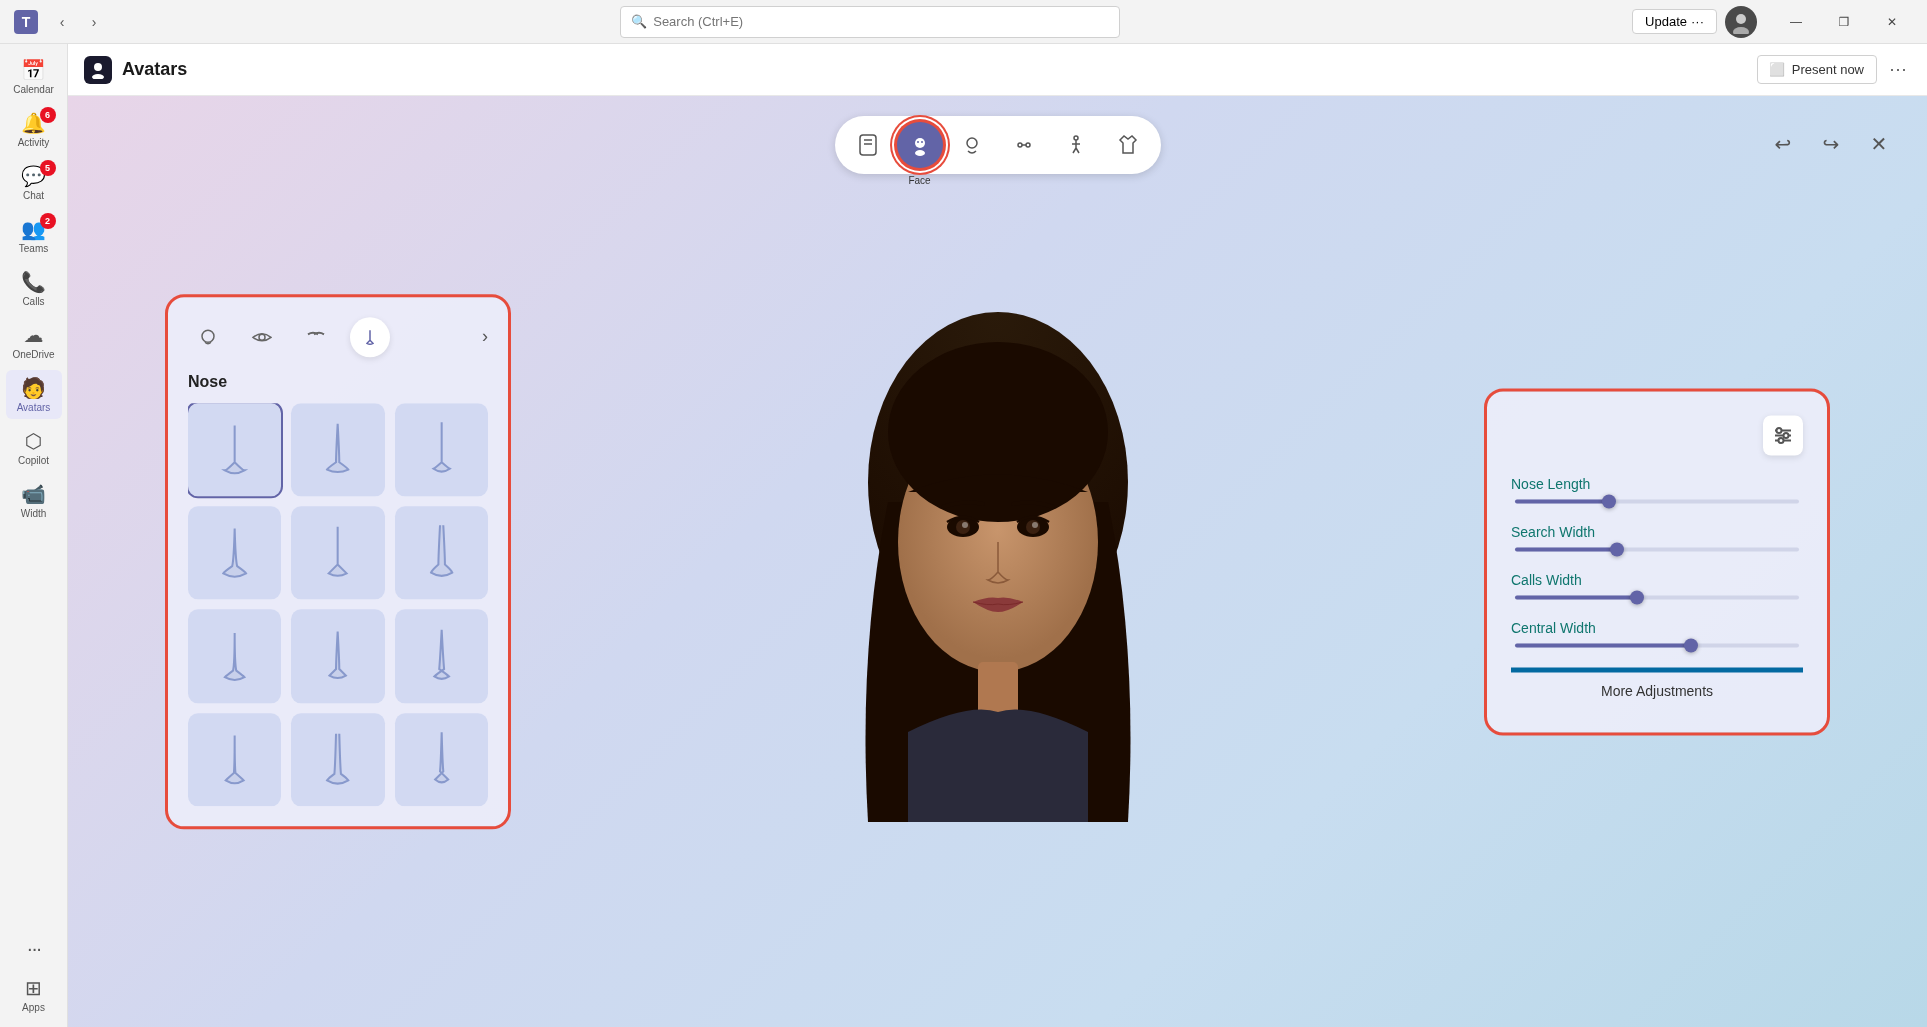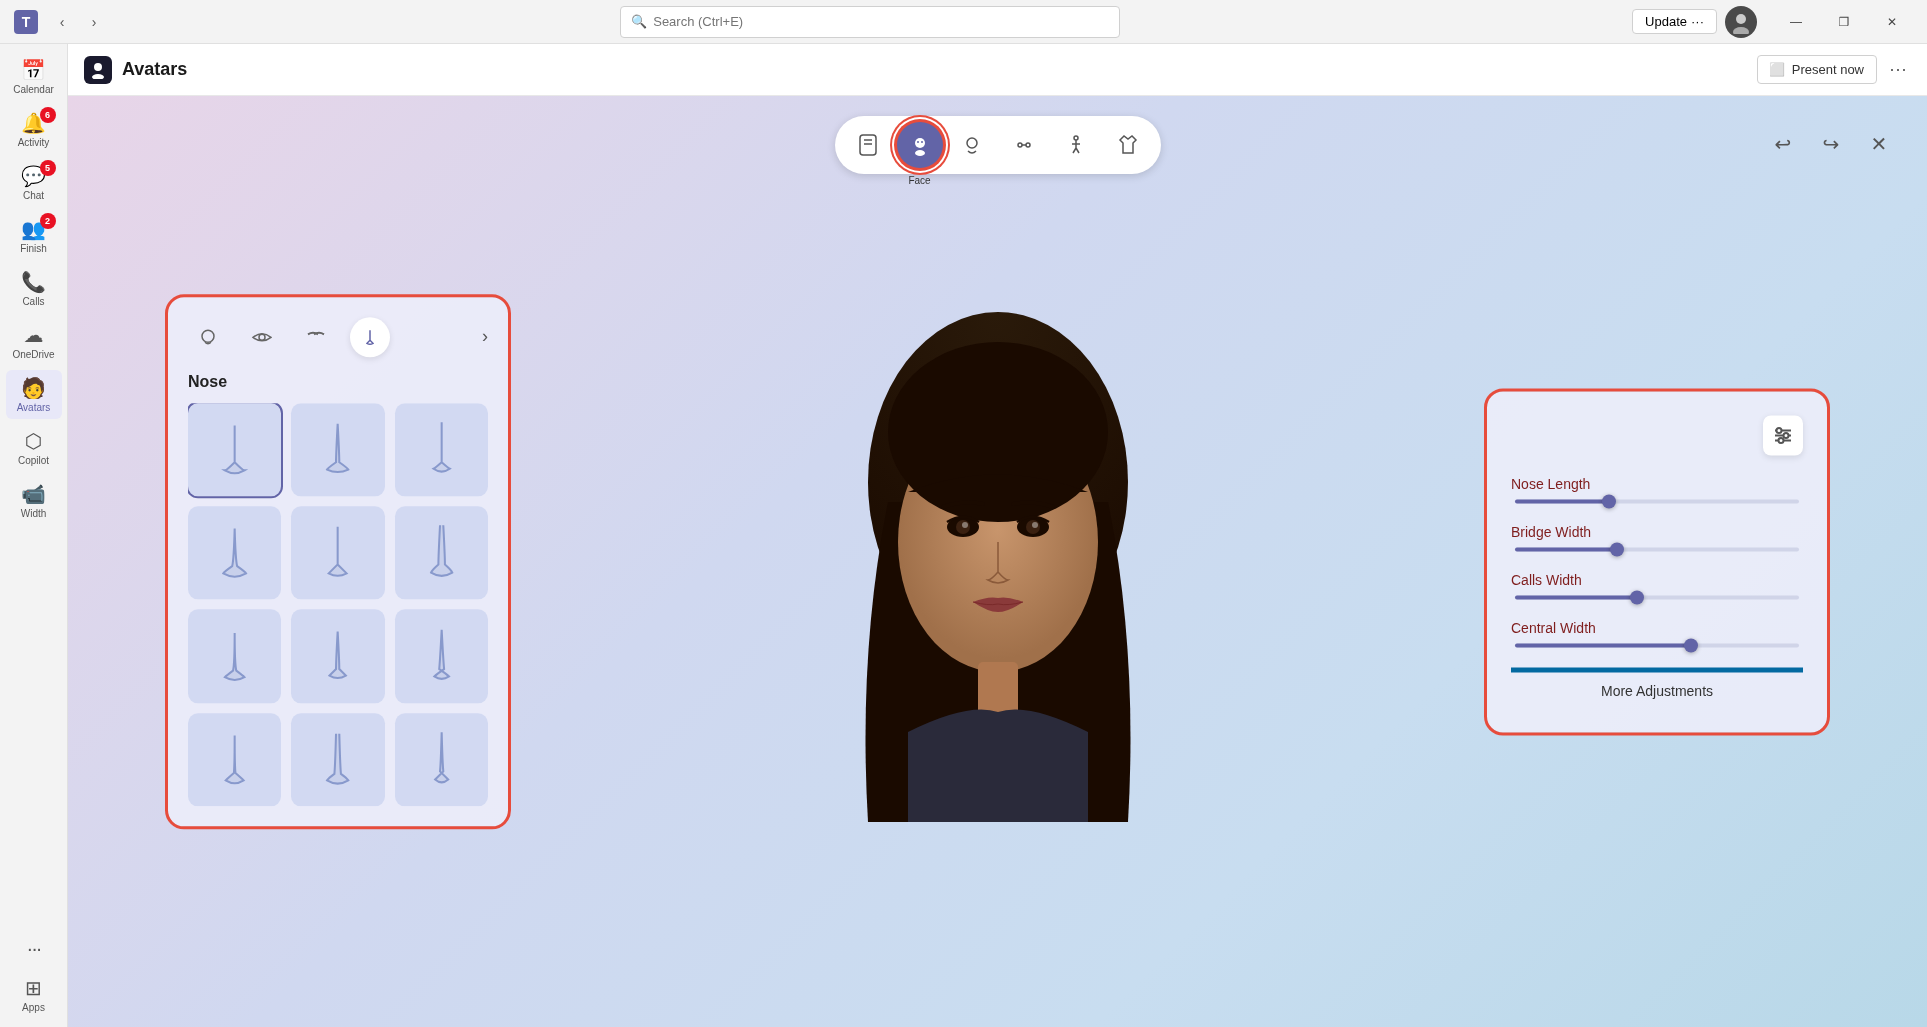--- a/index.html
+++ b/index.html
@@ -124,21 +124,21 @@
     
     .right-panel {
       position: absolute; right: 100px; top: 50%; transform: translateY(-50%);
       width: 340px; background: rgba(235, 237, 250, 0.92); border-radius: 16px;
       padding: 24px; outline: 3px solid #e74c3c;
       max-height: 600px; display: flex; flex-direction: column; gap: 0;
     }
     .right-panel-header { display: flex; justify-content: flex-end; margin-bottom: 20px; }
     .sliders-icon-btn { background: white; border: none; cursor: pointer; width: 40px; height: 40px; border-radius: 8px; display: flex; align-items: center; justify-content: center; font-size: 18px; box-shadow: 0 2px 6px rgba(0,0,0,0.1); }
     .slider-group { margin-bottom: 20px; }
-    .slider-label { font-size: 14px; color: #7f1d1d; margin-bottom: 8px; }
+    .slider-label { font-size: 14px; color: #0f766e; margin-bottom: 8px; }
     .slider-track { position: relative; height: 4px; background: #d0d4e8; border-radius: 2px; margin: 0 4px; }
     .slider-fill { height: 100%; background: #6264a7; border-radius: 2px; }
     .slider-thumb {
       position: absolute; top: 50%; transform: translate(-50%, -50%);
       width: 14px; height: 14px; background: #6264a7; border-radius: 50%;
       cursor: pointer; box-shadow: 0 1px 4px rgba(0,0,0,0.3);
     }
     .more-adjustments-btn {
       margin-top: auto; background: transparent; border: none; cursor: pointer;
       font-size: 14px; color: #333; text-align: center; padding: 10px;
@@ -209,21 +209,21 @@
       <span class="label">Activity</span>
     </div>
     <div class="sidebar-item" style="position:relative;">
       <span class="badge">5</span>
       <span class="icon">💬</span>
       <span class="label">Chat</span>
     </div>
     <div class="sidebar-item" style="position:relative;">
       <span class="badge">2</span>
       <span class="icon">👥</span>
-      <span class="label">Finish</span>
+      <span class="label">Teams</span>
     </div>
     <div class="sidebar-item">
       <span class="icon">📞</span>
       <span class="label">Calls</span>
     </div>
     <div class="sidebar-item">
       <span class="icon">☁</span>
       <span class="label">OneDrive</span>
     </div>
     <div class="sidebar-item active">
@@ -483,21 +483,21 @@
 
         <div class="slider-group">
           <div class="slider-label">Nose Length</div>
           <div class="slider-track">
             <div class="slider-fill" style="width:33%"></div>
             <div class="slider-thumb" style="left:33%"></div>
           </div>
         </div>
 
         <div class="slider-group">
-          <div class="slider-label">Bridge Width</div>
+          <div class="slider-label">Search Width</div>
           <div class="slider-track">
             <div class="slider-fill" style="width:36%"></div>
             <div class="slider-thumb" style="left:36%"></div>
           </div>
         </div>
 
         <div class="slider-group">
           <div class="slider-label">Calls Width</div>
           <div class="slider-track">
             <div class="slider-fill" style="width:43%"></div>

